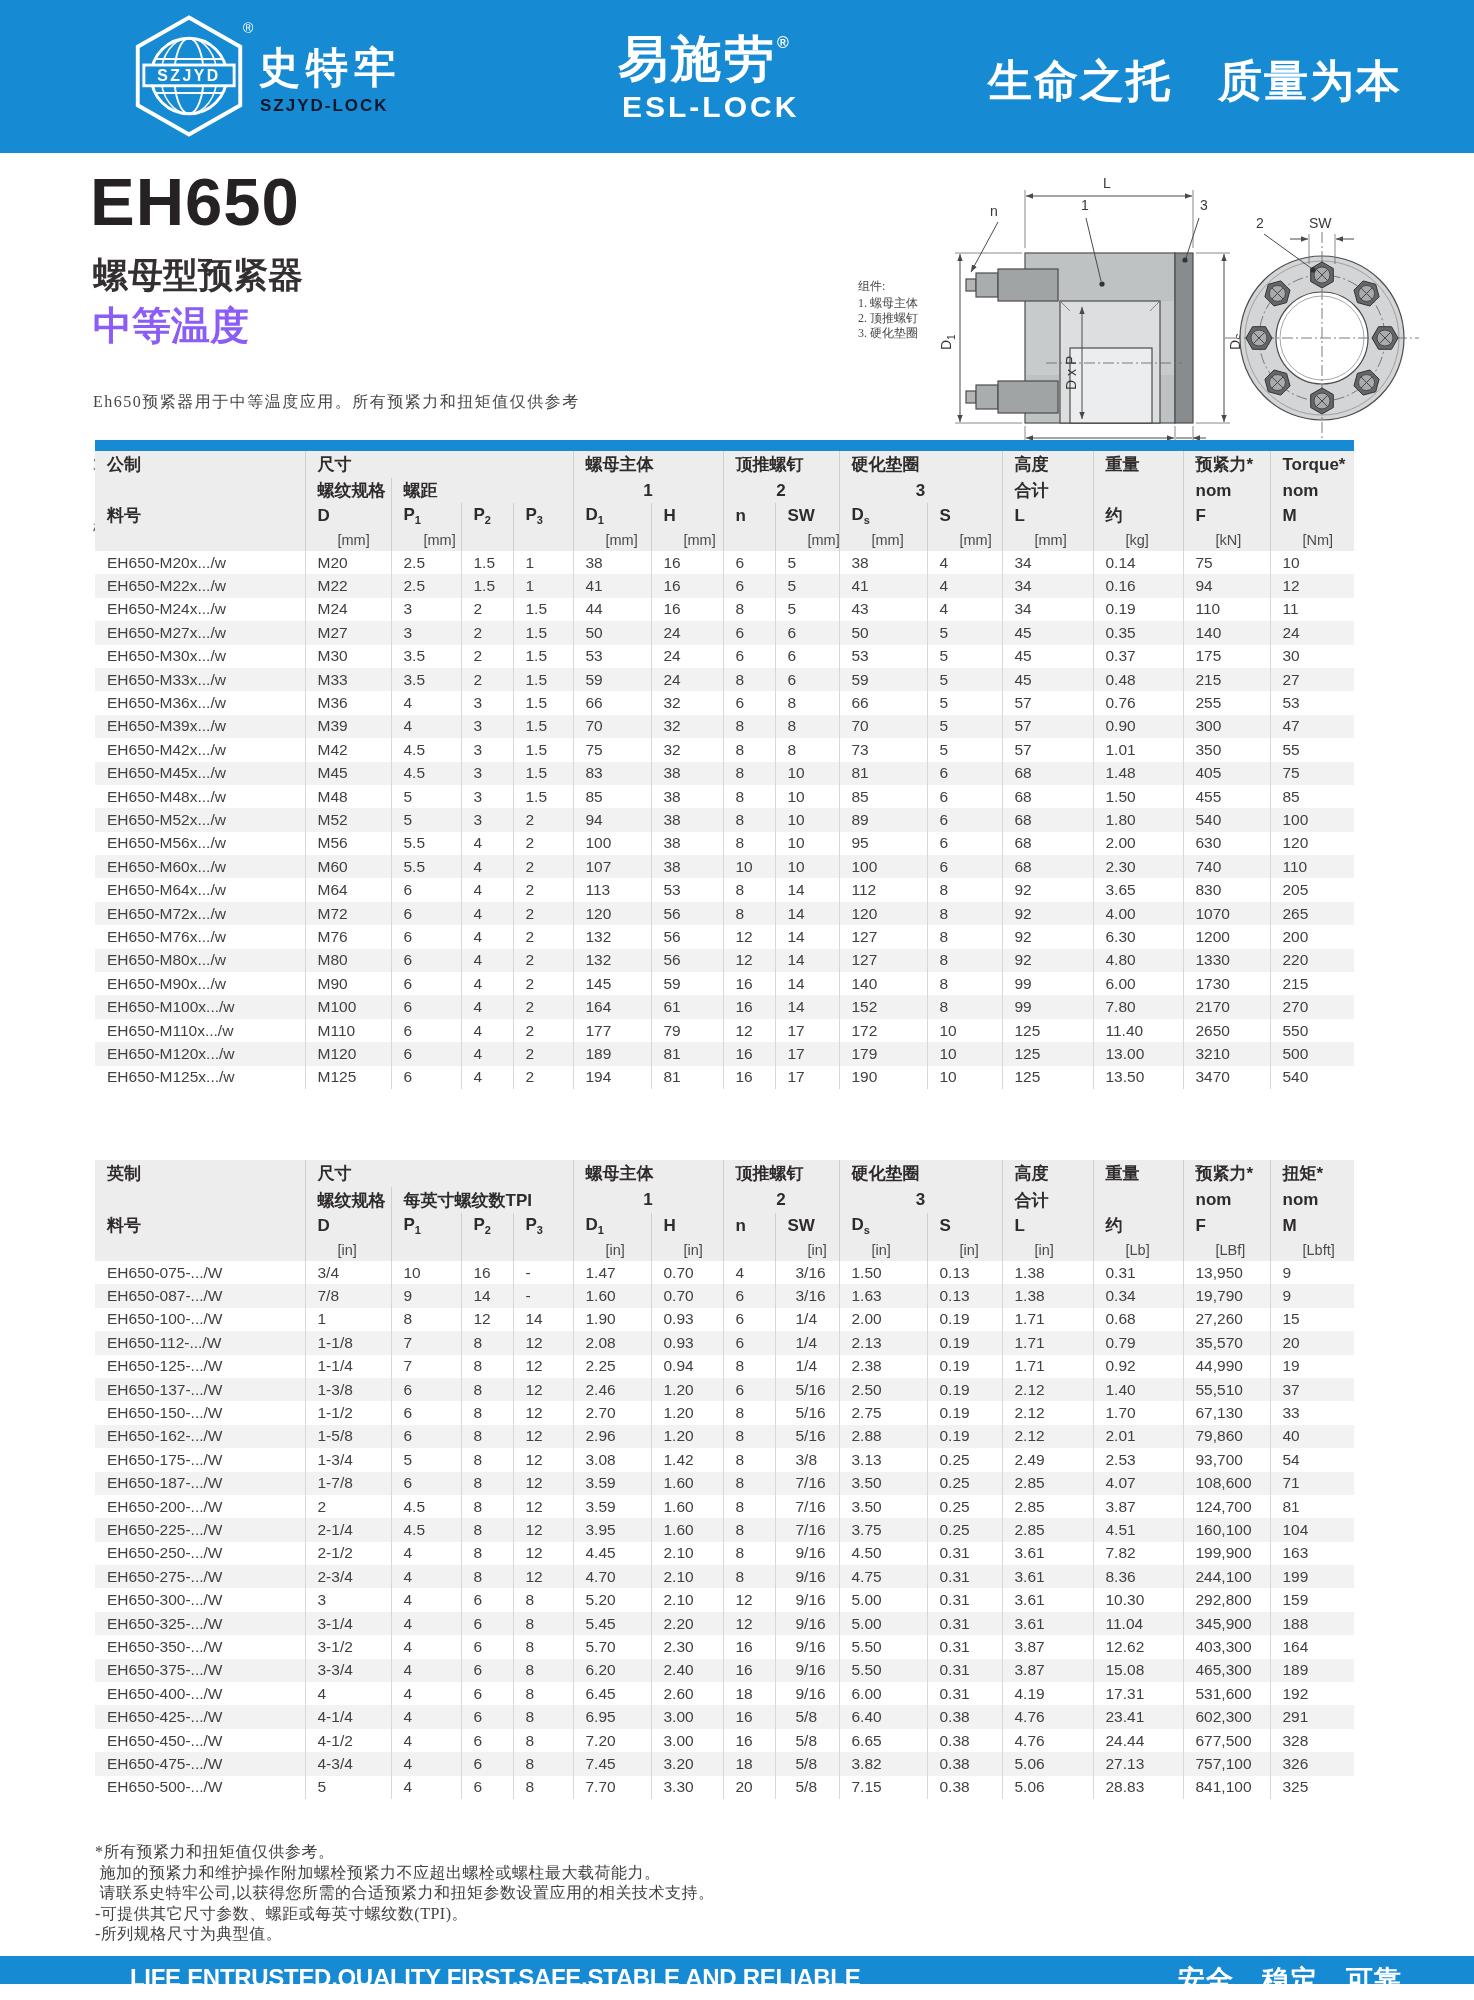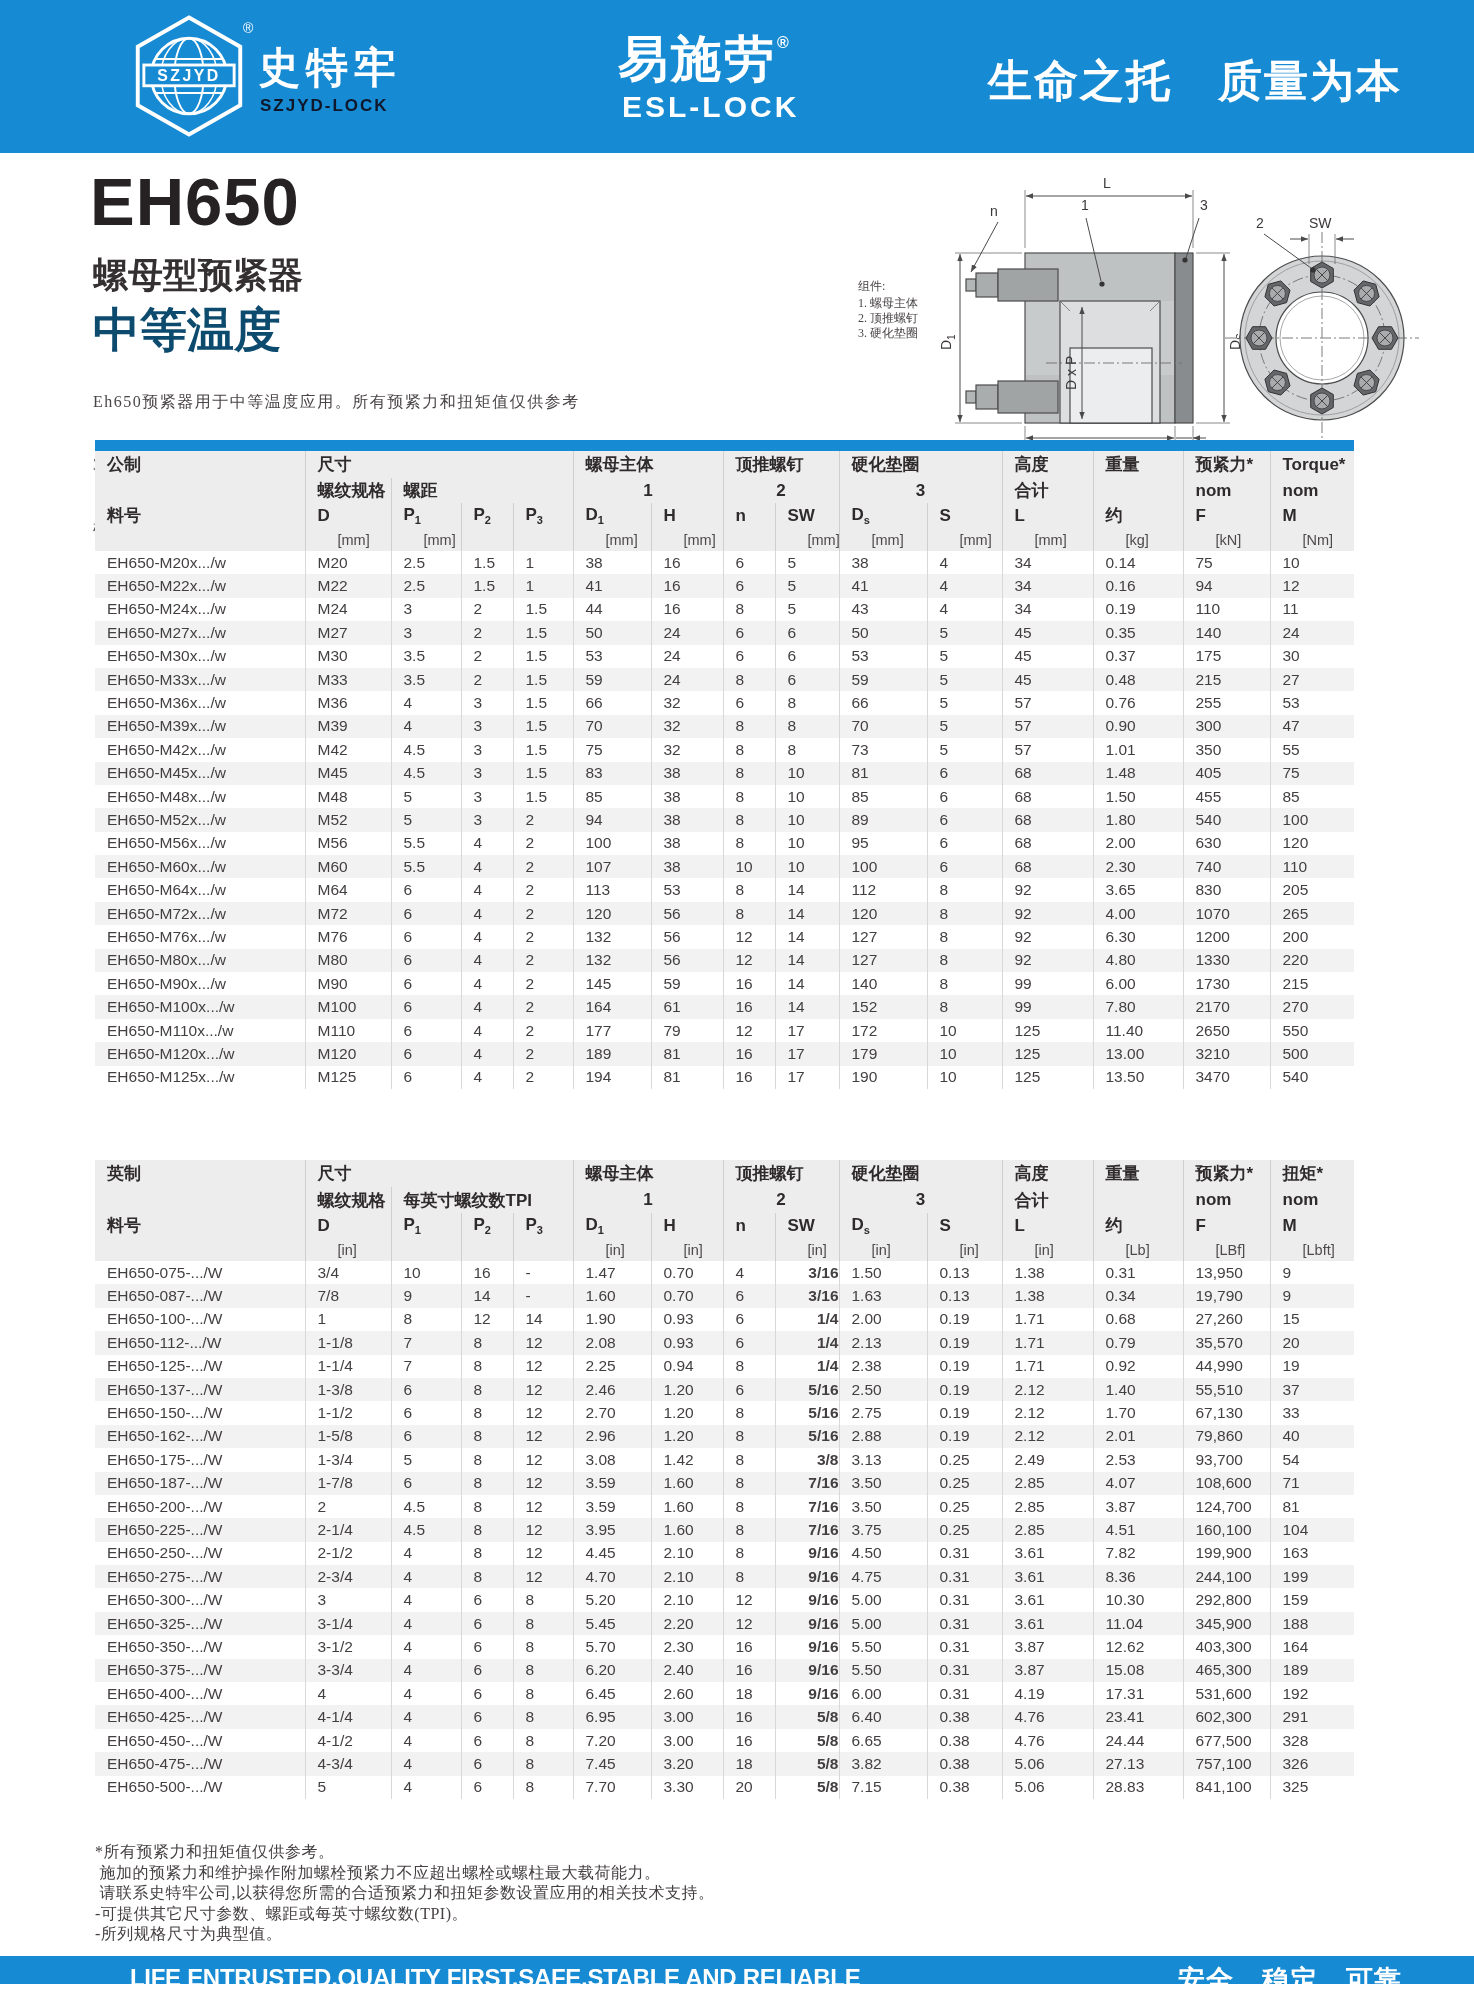--- a/index.html
+++ b/index.html
@@ -11,21 +11,21 @@
   .logo-reg{position:absolute;left:243px;top:20px;font-size:14px;color:#fff;}
   .logo-cn{position:absolute;left:258px;top:40px;font-size:42px;font-weight:bold;color:#fff;letter-spacing:6px;}
   .logo-sub{position:absolute;left:260px;top:96px;font-size:17px;font-weight:bold;color:#0f172a;letter-spacing:2px;}
   .brand{position:absolute;left:618px;top:26px;font-size:50px;font-weight:bold;color:#fff;letter-spacing:3px;}
   .brand sup{font-size:16px;vertical-align:28px;}
   .brand-sub{position:absolute;left:622px;top:90px;font-size:30px;font-weight:bold;color:#fff;letter-spacing:3px;}
   .slogan{position:absolute;left:988px;top:52px;font-size:44px;font-weight:bold;color:#fff;letter-spacing:2px;}
   
   .model{position:absolute;left:90px;top:163px;font-size:67px;font-weight:bold;color:#262223;letter-spacing:1px;}
   .subtitle1{position:absolute;left:93px;top:252px;font-size:35px;font-weight:bold;color:#343031;}
-  .subtitle2{position:absolute;left:93px;top:299px;font-size:47px;font-weight:bold;color:#0c4a6e;}
+  .subtitle2{position:absolute;left:93px;top:299px;font-size:39px;font-weight:bold;color:#8b5cf6;}
   .desc{position:absolute;left:93px;top:349px;font-size:16px;line-height:21px;
         font-family:"Liberation Serif","DejaVu Serif",serif;color:#4a4546;letter-spacing:1.5px;white-space:pre;}
   
   .diagram{position:absolute;left:850px;top:138px;width:615px;height:322px;}
   .diagram text{fill:#3c3839;font-size:14px;font-family:"Liberation Sans",sans-serif;}
   .diagram .legendT{font-size:12px;fill:#4a4546;font-family:"Liberation Serif","DejaVu Serif",serif;}
   .dim{stroke:#4a4a4a;stroke-width:1;fill:none;}
   .ext{stroke:#6d6d6d;stroke-width:0.8;fill:none;}
   .cl{stroke:#6d6d6d;stroke-width:0.9;fill:none;stroke-dasharray:11 3 2 3;}
   .part{stroke:#4c4c4c;stroke-width:1.2;}
@@ -45,21 +45,21 @@
   .dtable th.grp{font-size:17px;font-weight:bold;}
   .dtable th.num{font-size:17px;font-weight:bold;text-align:center;padding-left:0;}
   .dtable th.sym{font-size:17px;font-weight:bold;}
   .dtable th.unit{font-size:14.5px;color:#4e4a4b;padding-left:32px;}
   .dtable th sub{font-size:11px;}
   .dtable tbody tr{height:23.4px;}
   .dtable td{border-left:1px solid #d8d8d8;font-size:15.5px;color:#433f40;}
   .dtable td:first-child{border-left:none;}
   .dtable tbody tr:nth-child(even) td{background:#f2f2f3;}
   .dtable tbody tr:nth-child(odd) td{background:#ffffff;}
-  #imperial-table td:nth-child(9){text-align:right;padding-left:2px;font-weight:bold;}
+  #imperial-table td:nth-child(9){text-align:left;padding-left:20px;}
   
   .notes{position:absolute;left:95px;top:1842px;font-size:16px;line-height:20.5px;
          font-family:"Liberation Serif","DejaVu Serif",serif;color:#443f40;letter-spacing:0.5px;}
   .notes div{white-space:pre;}
   .footer{position:absolute;left:0;top:1956px;width:1474px;height:28px;background:#168ad2;}
   .footer-en{position:absolute;left:130px;top:8px;font-size:24px;font-weight:bold;color:#fff;letter-spacing:-0.3px;}
   .footer-cn{position:absolute;left:1178px;top:6px;font-size:27px;font-weight:bold;color:#fff;letter-spacing:1px;}
 </style>
 </head>
 <body>

